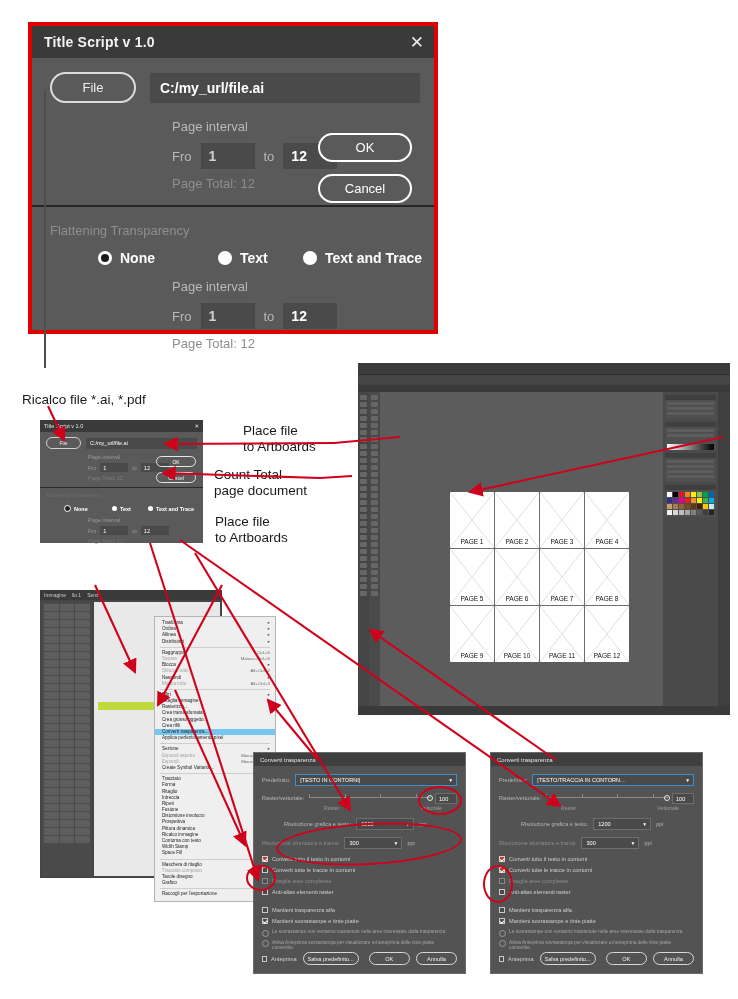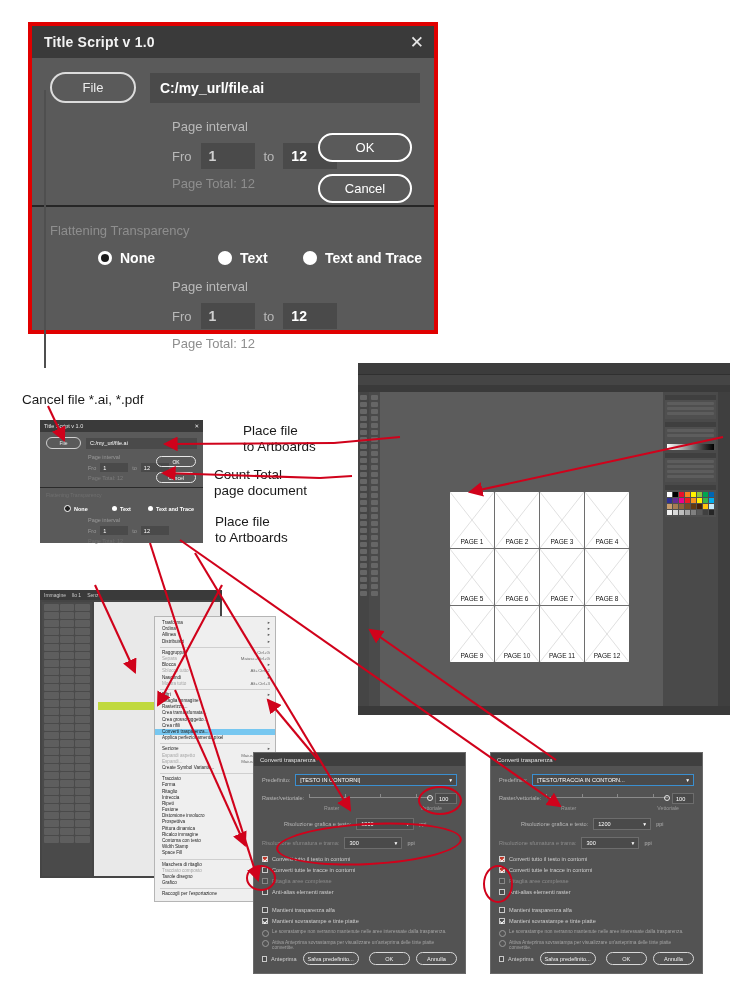--- a/index.html
+++ b/index.html
@@ -204,21 +204,21 @@
         <span class="lbl-mid">Fro</span>
         <span class="numbox dim">1</span>
         <span class="lbl-mid">to</span>
         <span class="numbox">12</span>
       </div>
       <div class="ptotal">Page Total: 12</div>
     </div>
   </div>
 </div>
 
-<div class="abs anno" style="left:22px;top:392px">Cancel file *.ai, *.pdf</div>
+<div class="abs anno" style="left:22px;top:392px">Ricalco file *.ai, *.pdf</div>
 <div class="abs anno" style="left:243px;top:423px">Place file
 to Artboards</div>
 <div class="abs anno" style="left:214px;top:467px">Count Total
 page document</div>
 <div class="abs anno" style="left:215px;top:514px">Place file
 to Artboards</div>
 
 <div class="abs" id="mini-dialog">
   <div id="mini-tb">
     <span>Title Script v 1.0</span>

